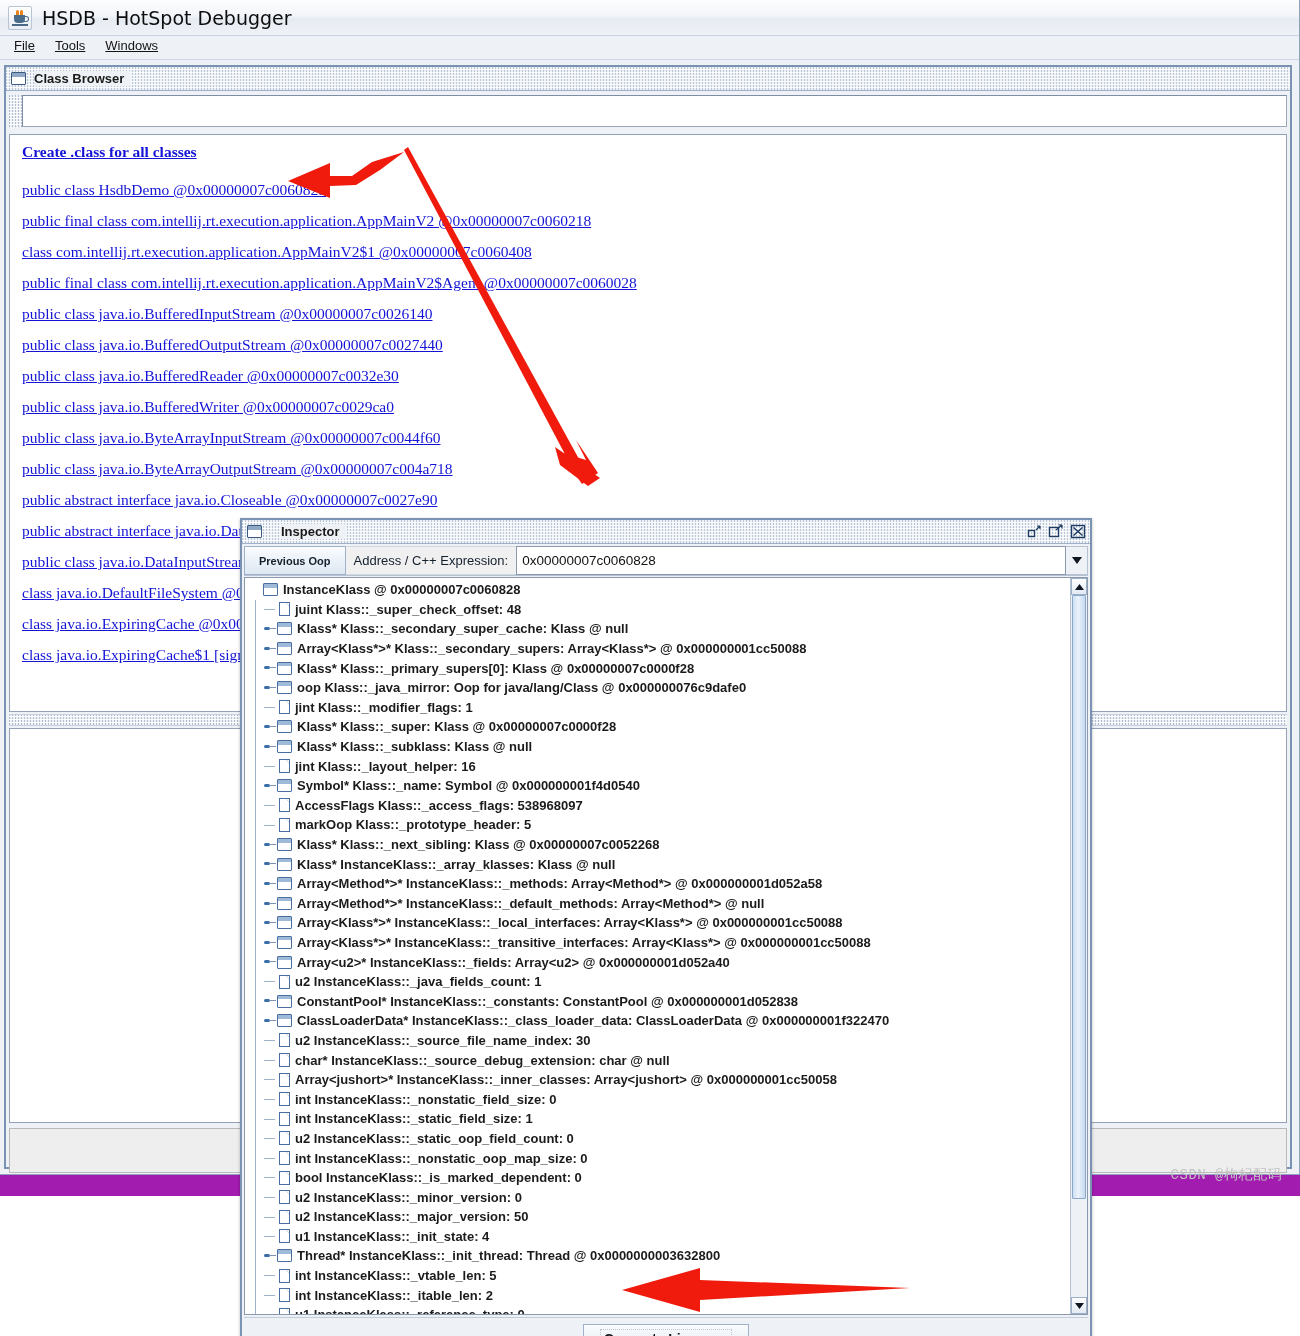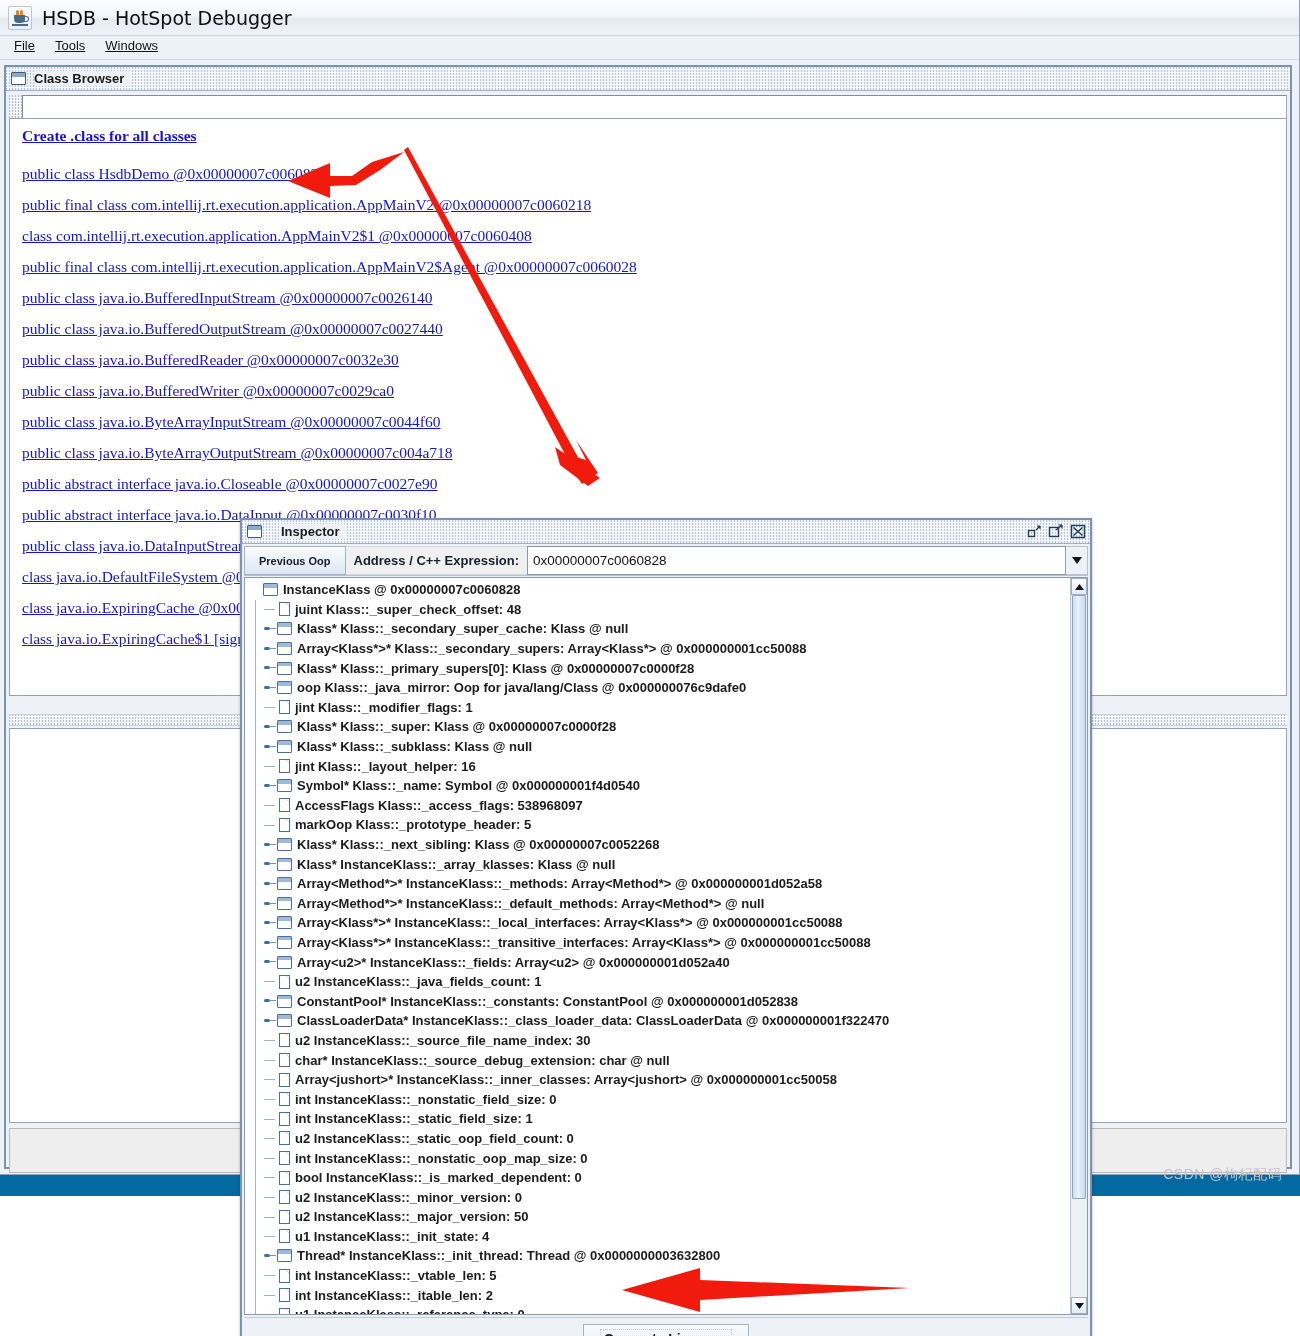--- a/index.html
+++ b/index.html
@@ -3,21 +3,21 @@
 <meta charset="utf-8">
 <style>
   * { box-sizing: border-box; }
   html, body {
     margin: 0; padding: 0;
     width: 1300px; height: 1336px;
     background: #ffffff;
     font-family: "Liberation Sans", sans-serif;
     overflow: hidden;
   }
-  #root { position: relative; width: 1300px; height: 1196px; background:#0369a1; }
+  #root { position: relative; width: 1300px; height: 1196px; background:#a21caf; }
 
   
   .app-window {
     position: absolute; left:0; top:0; width:1300px; height:1175px;
     background:#eef1f5;
     border: 1px solid #8fa3bc;
     border-top: none; border-left: none;
   }
   .titlebar {
     height: 36px; width:100%;
@@ -96,21 +96,21 @@
     flex:0 0 auto;
   }
   .cb-search {
     flex:1; background:#ffffff; border:1px solid #9aa8bb;
     border-top-color:#7e8da3; border-left-color:#7e8da3;
     font-size:13px; padding: 2px 5px; color:#111; outline:none;
     font-family:"Liberation Sans", sans-serif;
   }
 
   .cb-split-top {
-    position:absolute; left:3px; right:3px; top:26px; height:578px;
+    position:absolute; left:3px; right:3px; top:42px; height:578px;
     background:#ffffff; border:1px solid #93a2b6;
     overflow:hidden;
   }
   .cb-links { padding: 8px 10px; }
   .cb-link {
     display:block; color:#1414d6; font-family:"Liberation Serif", serif;
     font-size:15.5px; text-decoration: underline; margin: 0 0 13px 2px;
     white-space: nowrap; cursor: pointer;
   }
   .cb-link.bold { font-weight:bold; margin-bottom: 20px; }
@@ -156,21 +156,21 @@
     border-bottom:1px solid #b6c2d2; margin:2px 2px 0 2px;
   }
   .btn-prev-oop {
     background: linear-gradient(to bottom, #fafcfe, #dde7f3);
     border:1px solid #9fb2c9; font-size:11px; font-weight:bold; color:#15202e;
     padding: 0 14px; display:flex; align-items:center; cursor:pointer;
     font-family:"Liberation Sans", sans-serif;
   }
   .lbl-addr {
     display:flex; align-items:center; padding: 0 8px;
-    font-size:13px; font-weight:bold; color:#15202e; background:#f0f0f0;
+    font-size:13px; font-weight:normal; color:#15202e; background:#f0f0f0;
     border-top:1px solid #cfd8e3; border-bottom:1px solid #cfd8e3;text-align:right;
   }
   .addr-field {
     flex:1; background:#ffffff; border:1px solid #8a99ad;
     font-size:13.5px; color:#111; padding: 0 5px; outline:none;
     font-family:"Liberation Sans", sans-serif;
   }
   .addr-drop {
     width:22px; background:#eef1f5; border:1px solid #b6c2d2; border-left:none;
     display:flex; align-items:center; justify-content:center; cursor:pointer;
@@ -252,21 +252,21 @@
     border:1px solid #9fb2c9; font-size:14px; font-weight:bold; color:#10161f;
     padding: 6px 16px; cursor:pointer; font-family:"Liberation Sans", sans-serif;
   }
   .btn-compute-inner { border:1px dotted #b9c4d2; padding: 1px 3px; }
 
   
   .arrows { position:absolute; left:0; top:0; width:1300px; height:1336px; pointer-events:none; }
 
   .watermark {
     position:absolute; right:18px; bottom:12px;
-    font-size:14px; color:#c3c3c3; font-family:Liberation Sans, sans-serif;
+    font-size:14px; color:#c3c3c3; font-family:Liberation Mono, monospace;
     letter-spacing:0.5px;
   }
 </style>
 </head>
 <body>
 
 <div id="root">
 
   <div class="app-window">
 

